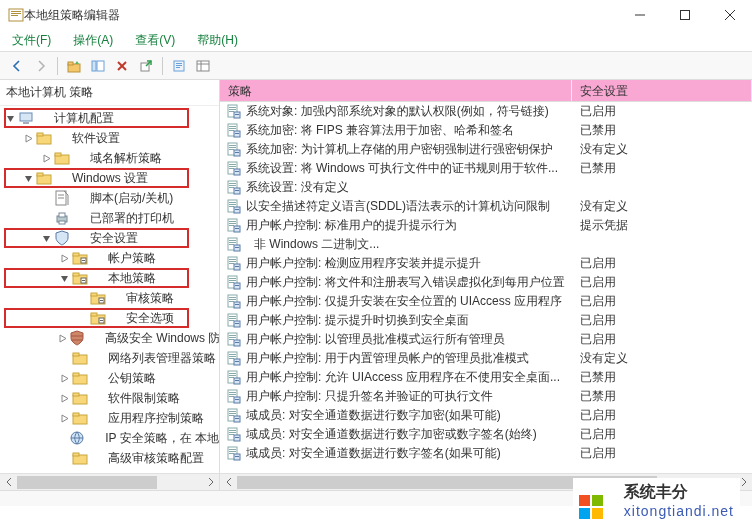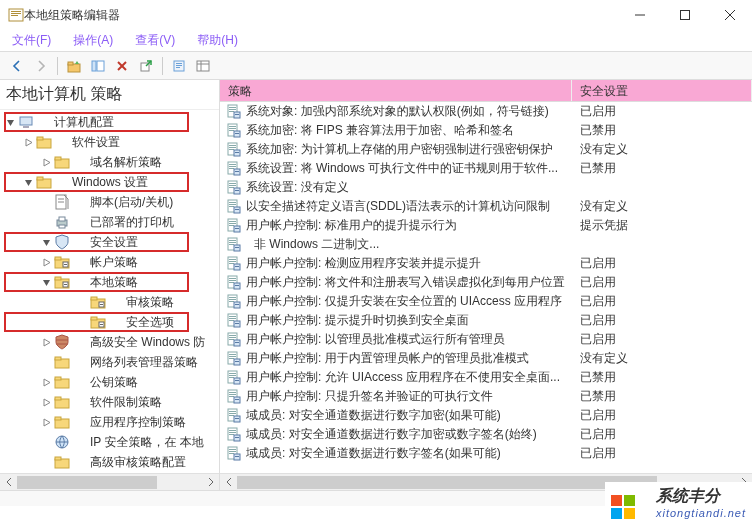--- a/index.html
+++ b/index.html
@@ -7,40 +7,40 @@
 
 .titlebar { height: 30px; display: flex; align-items: center; justify-content: space-between; padding: 0 0 0 8px; background: #fff; }
 .titlebar-left { display: flex; align-items: center; }
 .title-icon { width: 16px; height: 16px; }
 .title-text { font-size: 12px; color: #333; }
 .wincontrols { display: flex; }
 .winbtn { width: 45px; height: 30px; display: flex; align-items: center; justify-content: center; background: #fff; }
 .winbtn svg { width: 10px; height: 10px; }
 
 .menubar { height: 22px; display: flex; align-items: center; padding: 0 6px; gap: 10px; background: #fff; border-bottom: 1px solid #ddd; }
-.menuitem { padding: 2px 6px; font-size: 12px; color: #8b5cf6; }
+.menuitem { padding: 2px 6px; font-size: 12px; color: #15803d; }
 
 .toolbar { height: 28px; display: flex; align-items: center; padding: 2px 6px; gap: 2px; background: #f8f8f8; border-bottom: 1px solid #ddd; }
 .tbtn { width: 22px; height: 22px; display: flex; align-items: center; justify-content: center; border: 1px solid transparent; border-radius: 2px; }
 .tsep { width: 1px; height: 18px; background: #ccc; margin: 0 3px; }
 
 .main { display: flex; height: 410px; }
 
 .treepane { width: 220px; border-right: 1px solid #ddd; overflow: hidden; background: #fff; display: flex; flex-direction: column; }
-.tree-head { padding: 4px 6px; border-bottom: 1px solid #eee; font-size: 16px; color: #333; background: #fff; }
+.tree-head { padding: 4px 6px; border-bottom: 1px solid #eee; font-size: 12px; color: #333; background: #fff; }
 .tree { flex: 1; overflow: hidden; padding: 2px 0; }
 .tnode { display: flex; align-items: center; height: 20px; white-space: nowrap; }
 .tnode .twisty { width: 12px; height: 12px; margin-right: 2px; display: flex; align-items: center; justify-content: center; }
 .tnode .twisty svg { width: 9px; height: 9px; }
 .tnode .icon { width: 16px; height: 16px; margin-right: 4px; display: flex; align-items: center; justify-content: center; }
 .tnode .label { font-size: 12px; color: #333; margin-left: 16px; }
 .ind0 { padding-left: 4px; }
 .ind1 { padding-left: 22px; }
 .ind2 { padding-left: 40px; }
-.ind3 { padding-left: 40px; }
+.ind3 { padding-left: 58px; }
 .ind4 { padding-left: 76px; }
 .redbox { position: relative; }
 .redbox::after { content:""; position:absolute; left:4px; right: 30px; top:0; bottom:0; border:2px solid #d62b2b; pointer-events:none; }
 
 .listpane { flex: 1; overflow: hidden; display: flex; flex-direction: column; }
 .listhead { display: flex; height: 22px; border-bottom: 1px solid #ddd; background: #f9a8d4; }
 .lhcol { padding: 3px 8px; font-size: 12px; color: #333; border-right: 1px solid #eee; }
 .lhcol.c1 { width: 352px; }
 .lhcol.c2 { flex: 1; }
 .list { flex: 1; overflow: hidden; }
@@ -51,23 +51,23 @@
 
 .hscroll { height: 17px; background: #f0f0f0; display: flex; align-items: center; position: relative; border-top: 1px solid #e0e0e0; }
 .hscroll .arrow { width: 17px; height: 17px; display: flex; align-items: center; justify-content: center; background: #f0f0f0; }
 .hscroll .track { flex: 1; height: 17px; background: #f0f0f0; position: relative; }
 .hscroll .thumb { position: absolute; top: 2px; height: 13px; background: #cdcdcd; border-radius: 0; }
 .treepane .hscroll .thumb { left: 0; width: 140px; }
 .listpane .hscroll .thumb { left: 0; width: 420px; }
 
 .status { height: 16px; background: #f8f8f8; border-top: 1px solid #ddd; }
 
-.watermark { position: absolute; right: 0; bottom: 0; display: flex; align-items: flex-end; gap: 19px; padding: 4px 6px; background: #fff; font-style: italic; }
+.watermark { position: absolute; right: 12px; bottom: 0; display: flex; align-items: flex-end; gap: 19px; padding: 4px 6px; background: #fff; }
 .watermark .wmtxt { font-size: 16px; font-weight: 600; color: #333; }
-.watermark .wmurl { font-size: 11px; color: #3b5bb5; letter-spacing: 1px; }
+.watermark .wmurl { font-size: 14px; color: #3b5bb5; letter-spacing: 1px; }
 .winlogo { display: grid; grid-template-columns: 11px 11px; grid-template-rows: 11px 11px; gap: 2px; margin-right: 2px; }
 .winlogo div:nth-child(1){background:#f25022;} .winlogo div:nth-child(2){background:#7fba00;} .winlogo div:nth-child(3){background:#00a4ef;} .winlogo div:nth-child(4){background:#ffb900;}
 .wtag { position: absolute; right: 80px; bottom: 0; font-size: 16px; font-weight: 700; color: #8a8a8a; }
 </style>
 </head>
 <body>
 
 <div class="titlebar">
   <div class="titlebar-left">
     <span class="title-icon">

